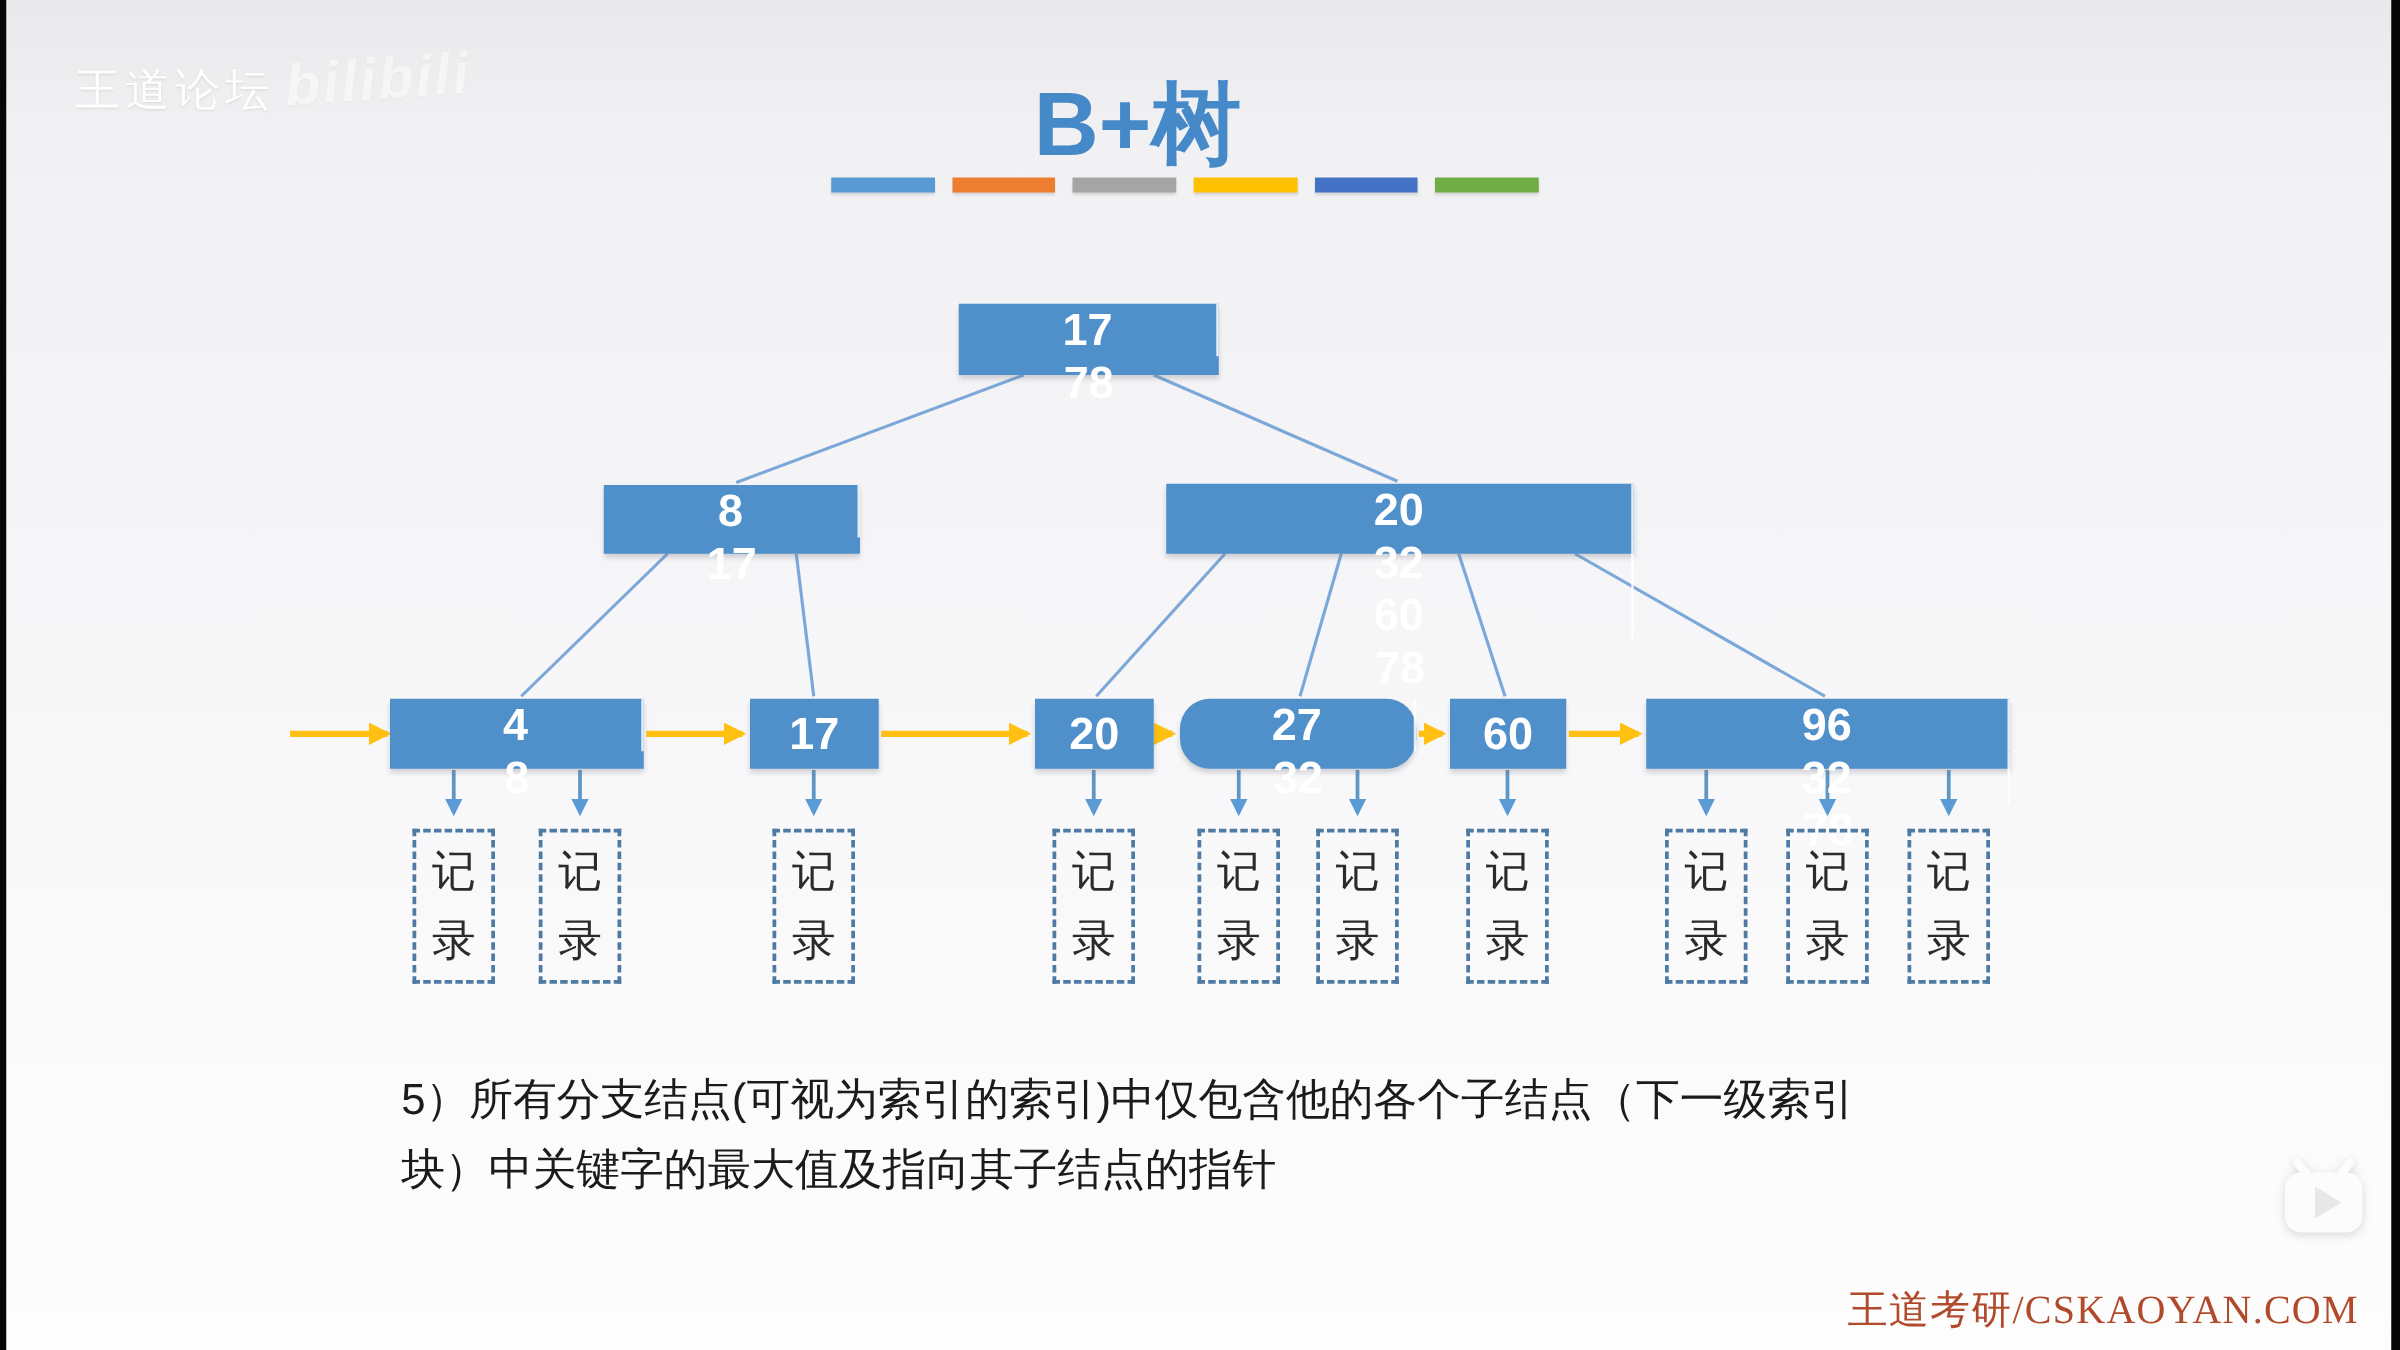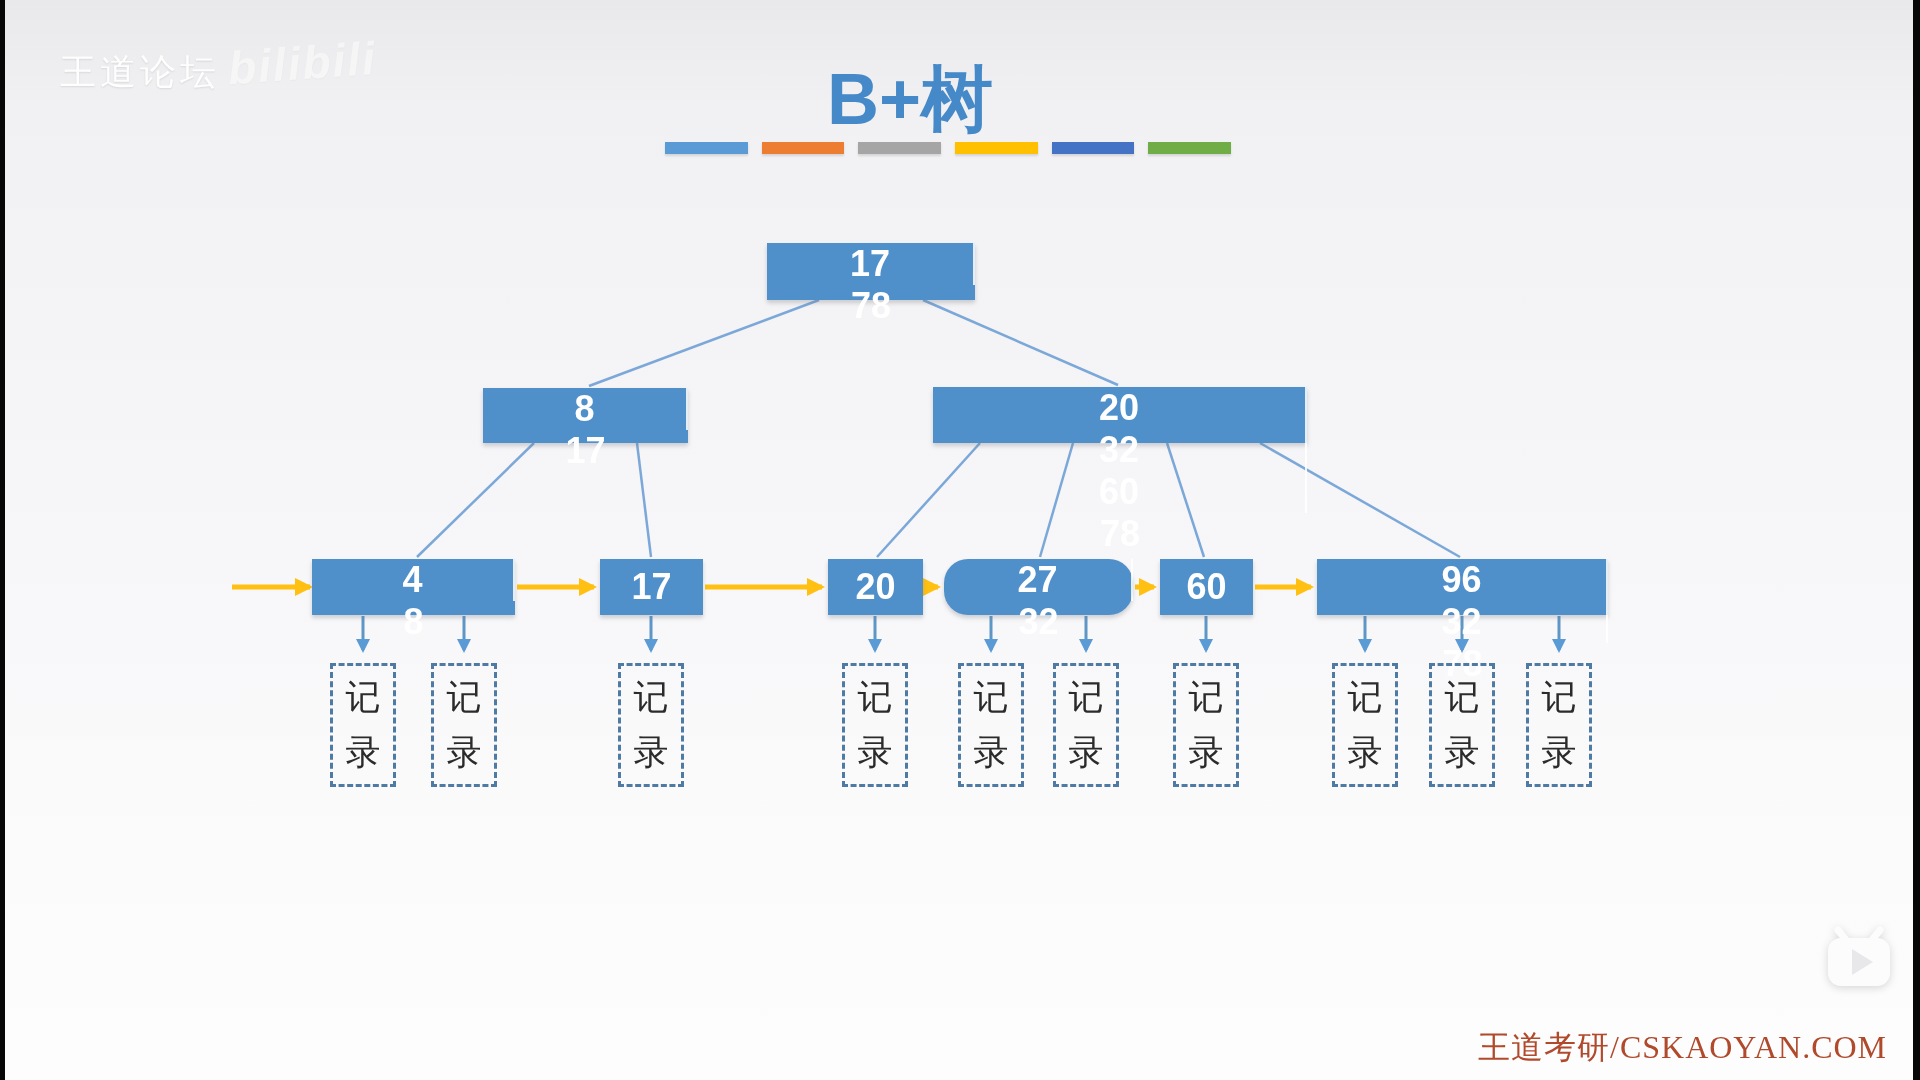--- a/index.html
+++ b/index.html
@@ -160,20 +160,24 @@
       <div class="record" style="left: 1429px;">
         <span>记</span>
         <span>录</span>
       </div>
       <div class="record" style="left: 1526px;">
         <span>记</span>
         <span>录</span>
       </div>
     </div>
 
+  <div class="note">
+    <div>5）所有分支结点(可视为索引的索引)中仅包含他的各个子结点（下一级索引</div>
+    <div>块）中关键字的最大值及指向其子结点的指针</div>
+  </div>
 
   <div class="footer-brand">王道考研/CSKAOYAN.COM</div>
 
   <svg class="bili-icon" width="72" height="64">
     <path d="M22 14 L14 4" stroke="#fcfcfd" stroke-width="7" stroke-linecap="round" fill="none"></path>
     <path d="M48 14 L56 4" stroke="#fcfcfd" stroke-width="7" stroke-linecap="round" fill="none"></path>
     <rect x="4" y="12" width="62" height="48" rx="13" fill="#fcfcfd"></rect>
     <path d="M28 23 L49 36 L28 49 Z" fill="#e8e8eb"></path>
   </svg>
 </div>

